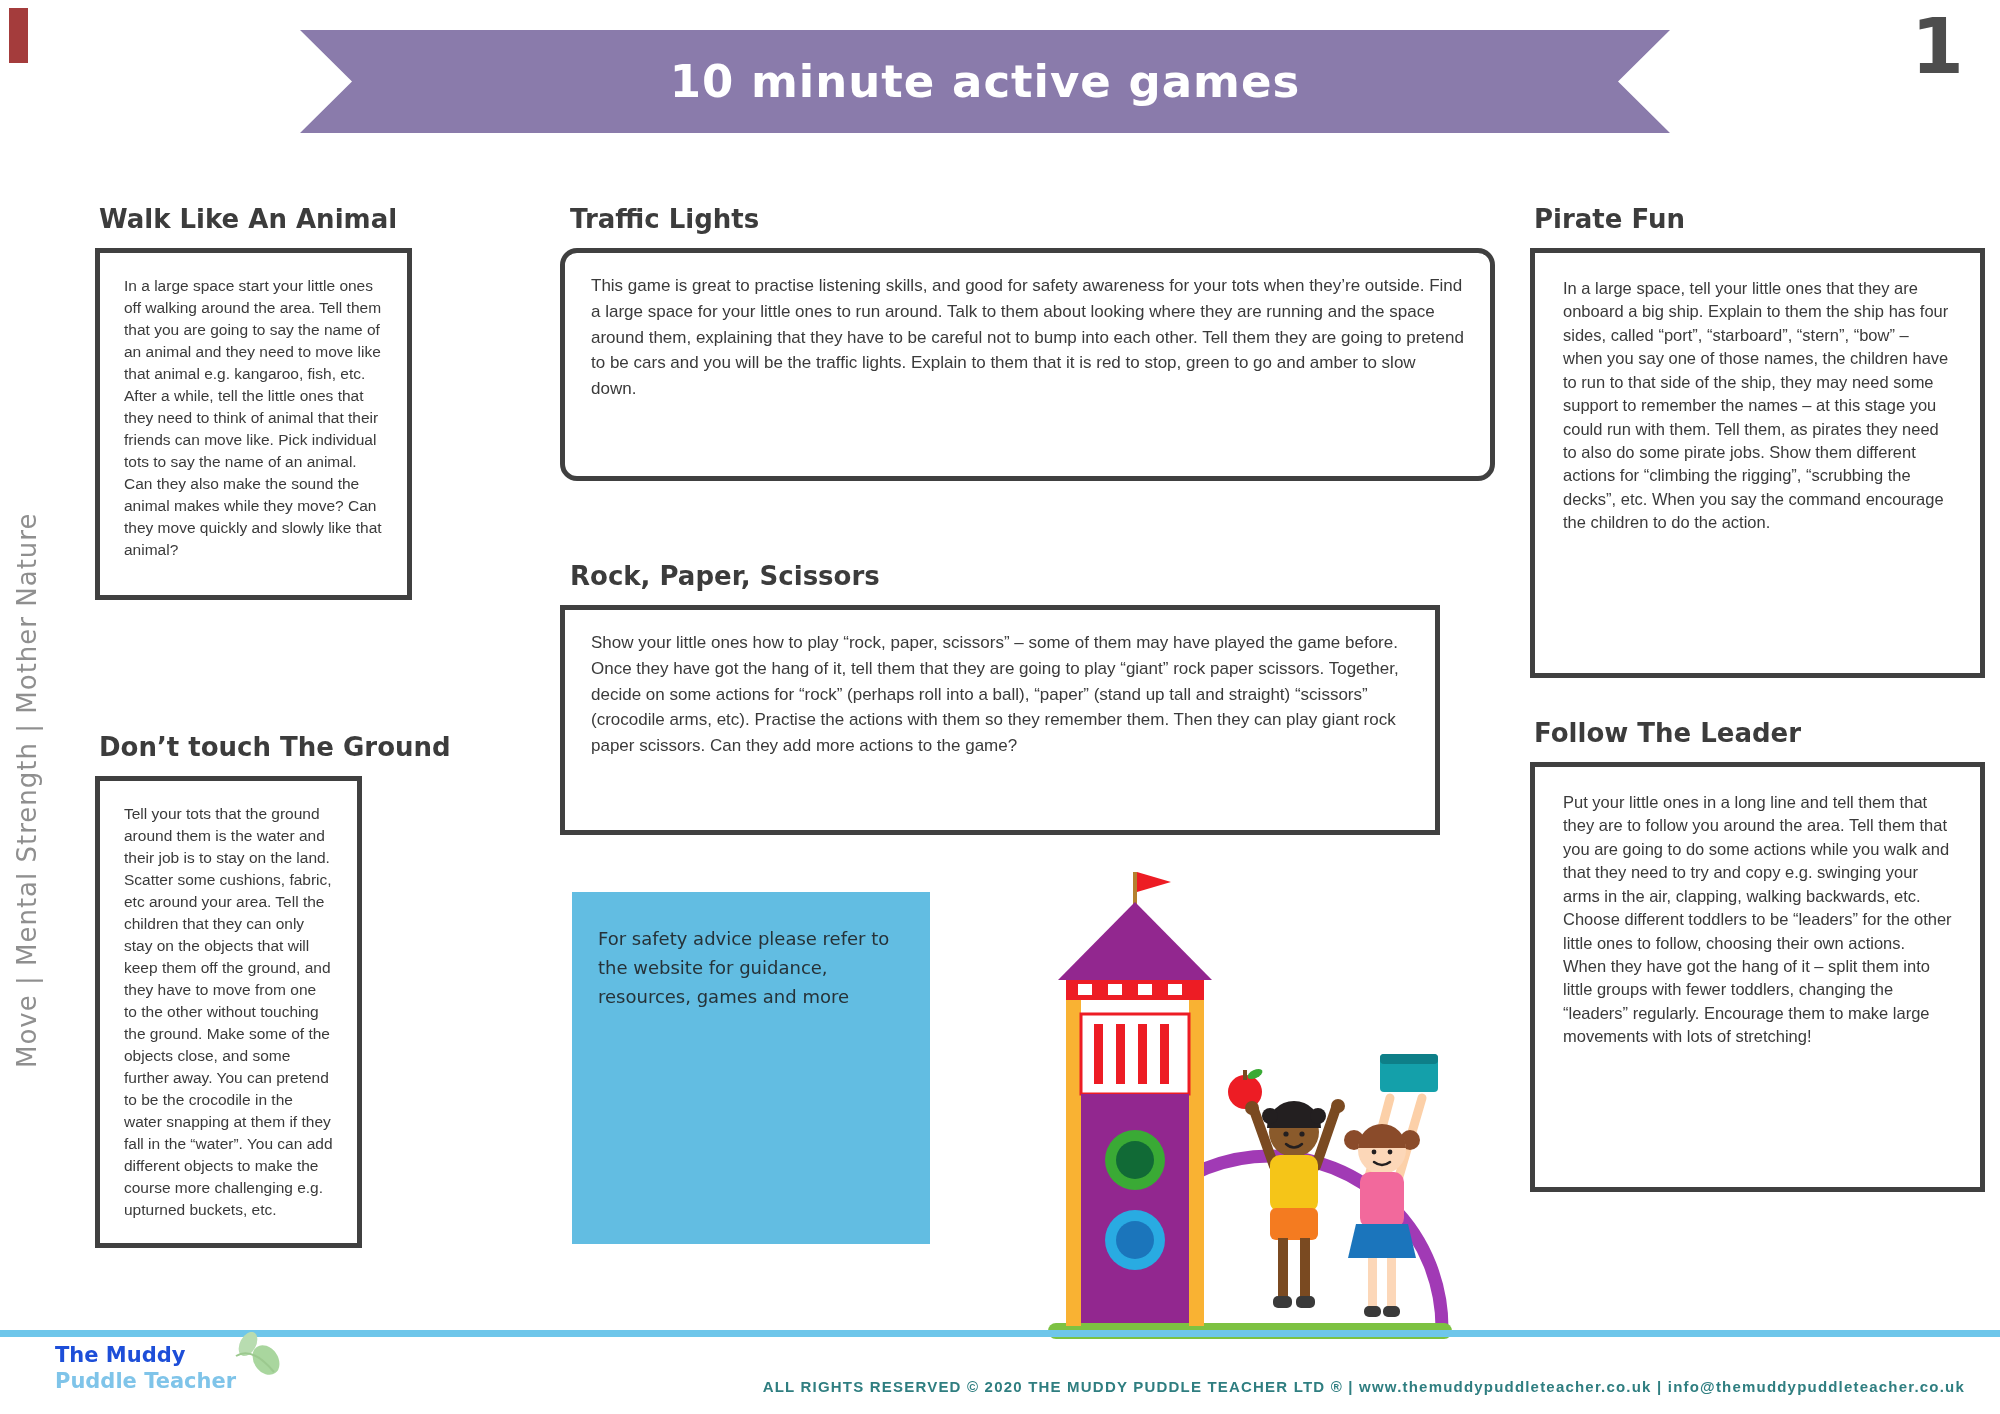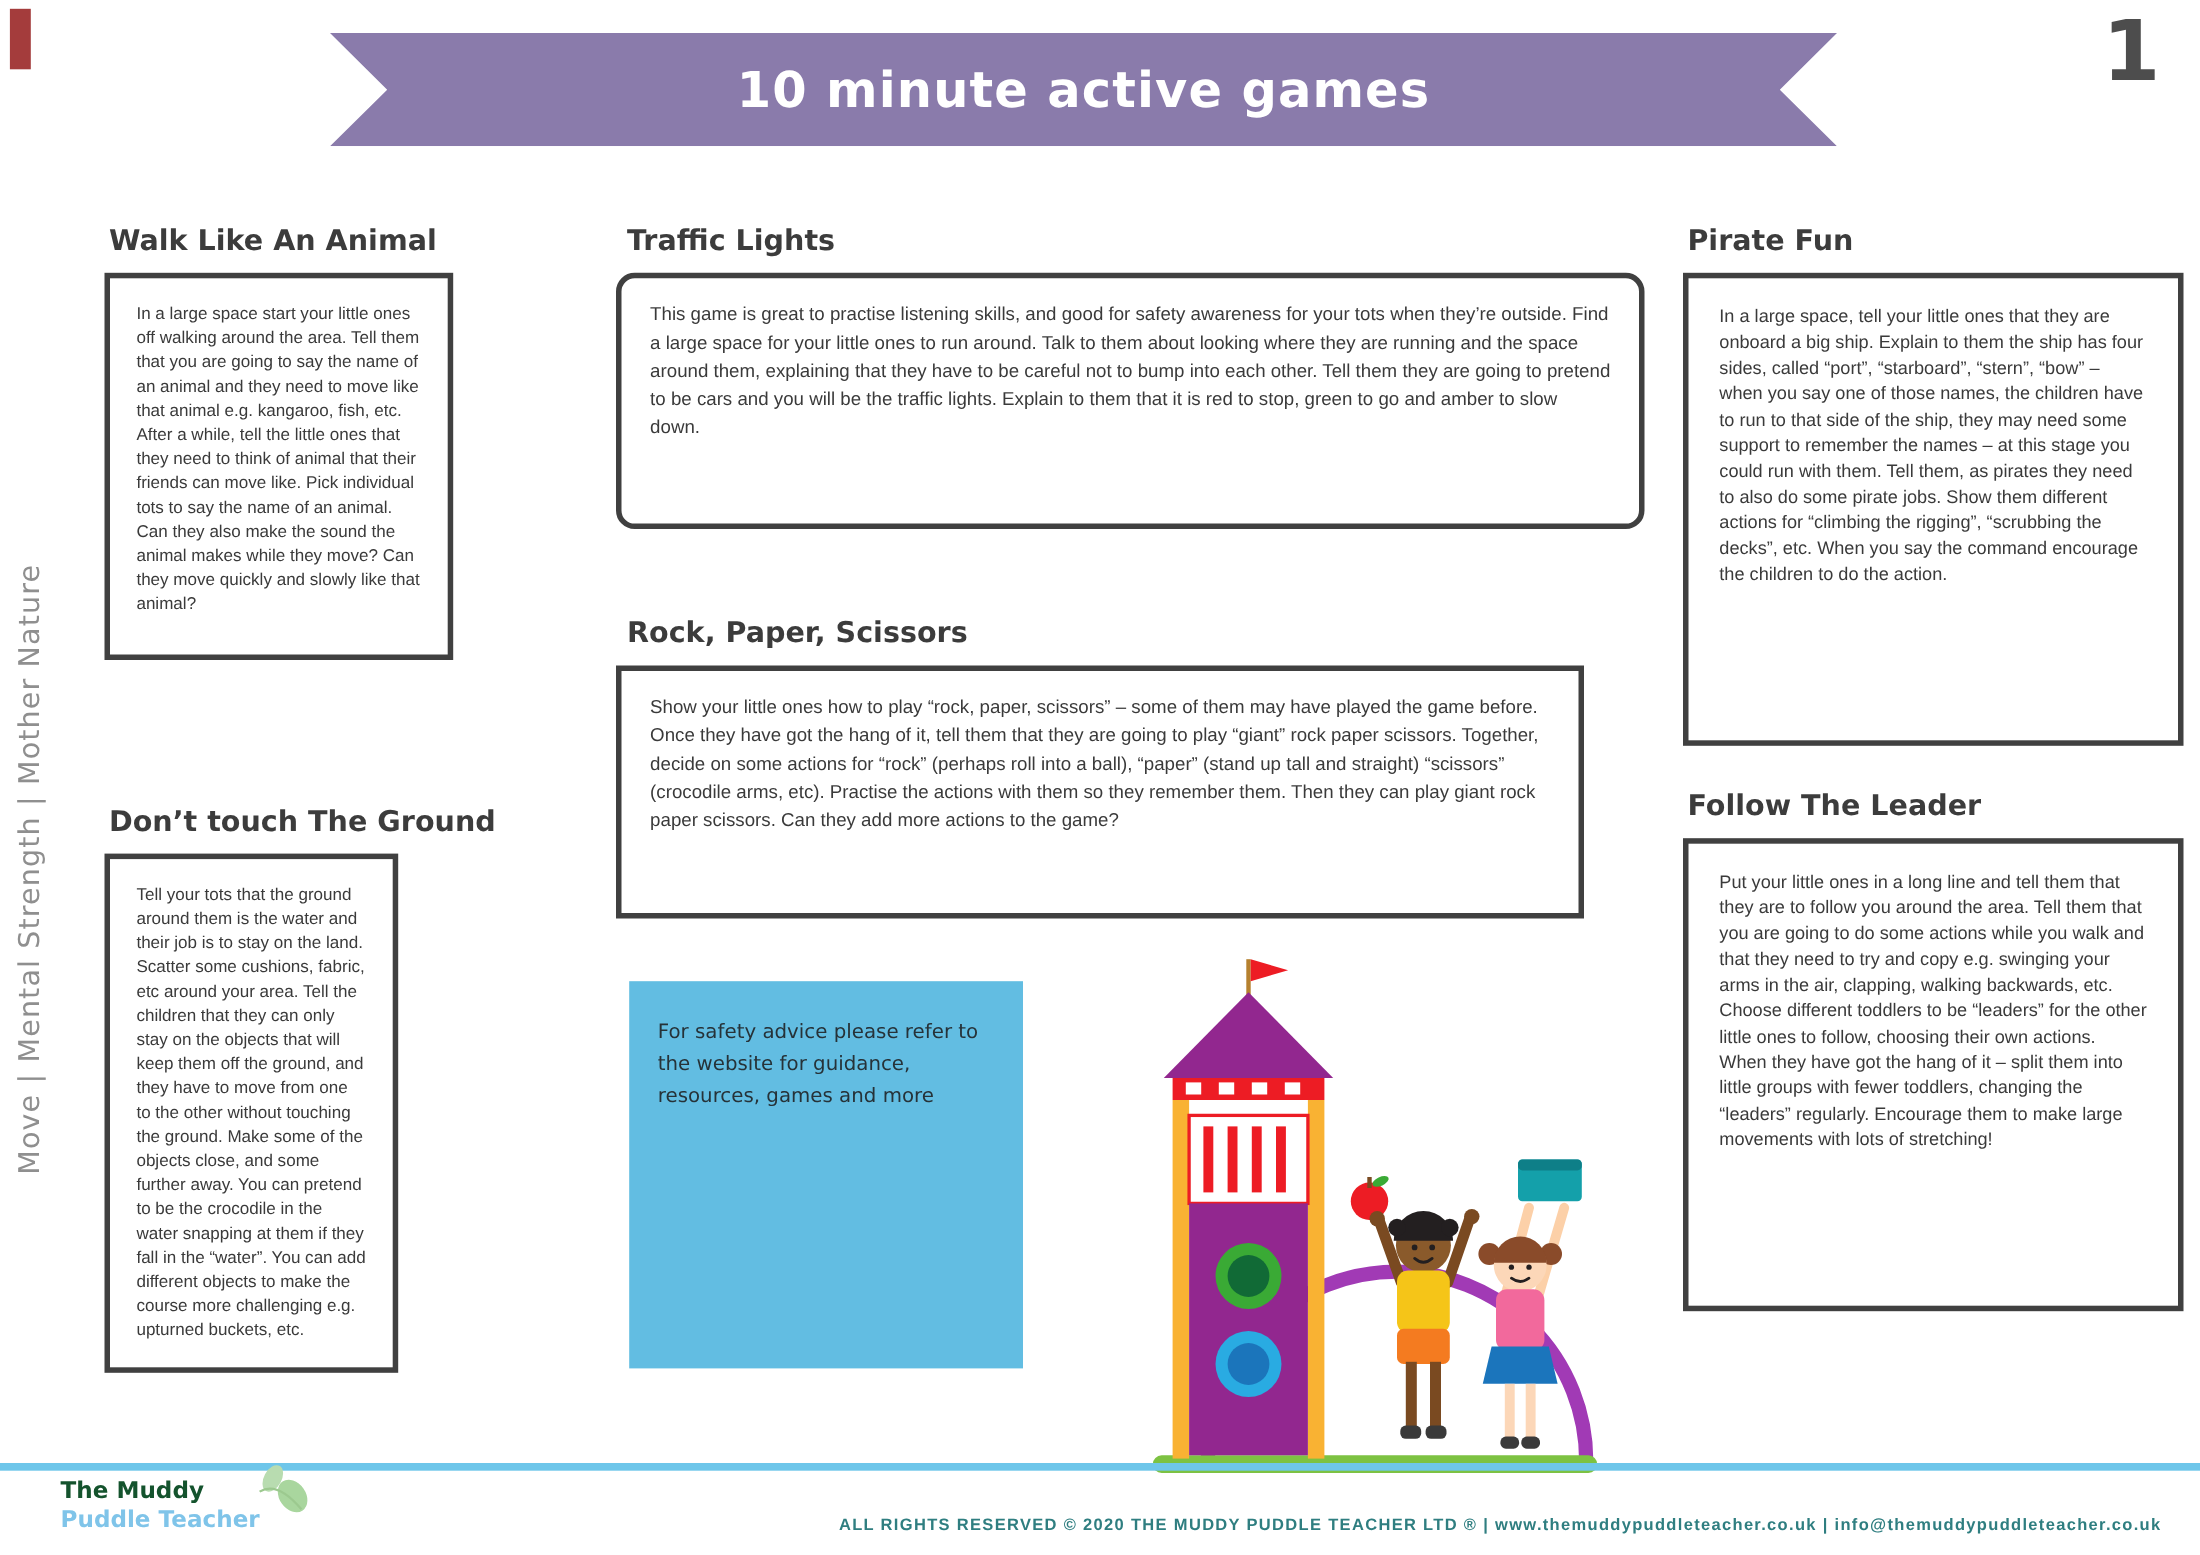--- a/index.html
+++ b/index.html
@@ -34,21 +34,21 @@
 
   .safety-box{position:absolute;left:572px;top:892px;width:358px;height:352px;background:#62bde2;
               box-sizing:border-box;padding:32px 26px;}
   .safety-text{font-family:"DejaVu Sans",sans-serif;font-size:18px;line-height:1.62;color:#263238;margin:0;}
 
   .illustration{position:absolute;left:1030px;top:868px;width:440px;height:478px;}
 
   .footer-line{position:absolute;left:0;top:1330px;width:2000px;height:7px;background:#6ec6ea;}
   .logo{position:absolute;left:55px;top:1342px;display:flex;align-items:flex-start;}
   .logo-text{font-family:"DejaVu Sans",sans-serif;font-weight:bold;font-size:21px;line-height:1.25;}
-  .logo-line1{color:#14532d;}
+  .logo-line1{color:#1d4ed8;}
   .logo-line2{color:#7fc4e9;}
   .logo-leaf{margin-left:-14px;margin-top:-10px;}
   .rights{position:absolute;right:35px;top:1378px;font-size:15px;font-weight:bold;letter-spacing:1.2px;
           color:#2f7e80;white-space:nowrap;}
 </style>
 </head>
 <body>
 
 <div class="page">
 

